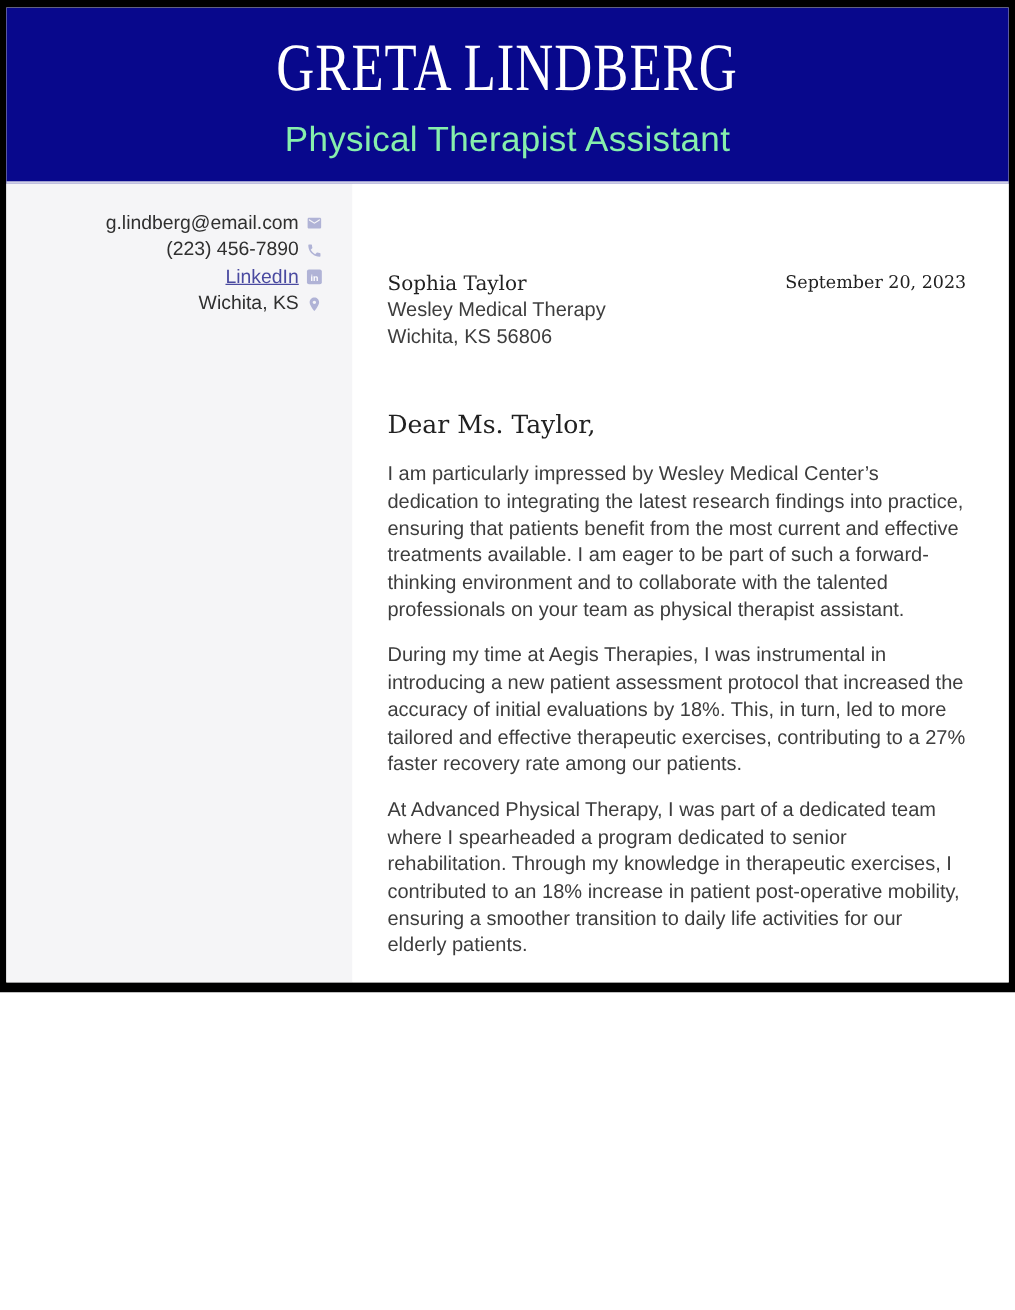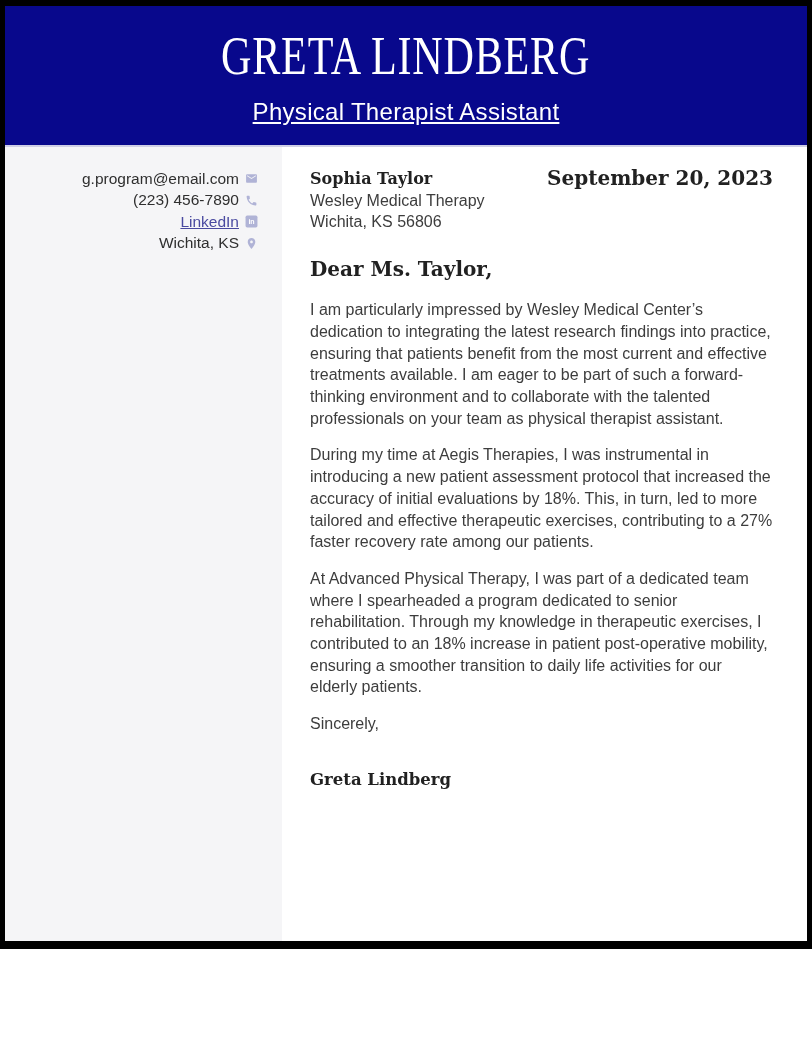--- a/index.html
+++ b/index.html
@@ -10,21 +10,21 @@
     --heading-text:#212121;
     --icon-color:#b0b3d6;
     --link-color:#4a4aa0;
     --frame-color:#000000;
     --header-rule:#cfcfe6;
   }
   *{box-sizing:border-box;margin:0;padding:0;}
   html,body{background:#ffffff;}
   body{font-family:"Liberation Sans",sans-serif;}
   .page{
-    width:812px;height:949px;
+    width:812px;height:794px;
     border-style:solid;border-color:var(--frame-color);
     border-width:6px 5px 8px 5px;
     display:flex;flex-direction:column;
     background:#ffffff;overflow:hidden;
   }
   
   .header{
     height:141px;flex:0 0 141px;
     background:var(--header-bg);
     border-bottom:2px solid var(--header-rule);
@@ -38,24 +38,23 @@
     font-size:54px;
     letter-spacing:1px;
     line-height:1;
     display:inline-block;
     transform:scaleX(0.78);
     transform-origin:center;
     white-space:nowrap;
   }
   .header .job-title{
     margin-top:15px;
-    font-size:24px;
+    font-size:28px;
     letter-spacing:0.3px;
-    color:#ffffff;
-    text-decoration:underline;
+    color:#86efac;
   }
   
   .body{flex:1;display:flex;min-height:0;}
   .sidebar{
     flex:0 0 277px;width:277px;
     background:var(--sidebar-bg);
     padding:21px 24px 0 10px;
   }
   .contact-row{
     display:flex;justify-content:flex-end;align-items:center;
@@ -75,45 +74,45 @@
   
   .letter{
     flex:1;background:#ffffff;
     padding:21px 34px 0 28px;
     color:var(--body-text);
     font-size:16px;line-height:21.7px;
   }
   .letter-top{display:flex;justify-content:space-between;align-items:flex-start;margin-bottom:26px;}
   .serif-bold{
     font-family:"DejaVu Serif","Liberation Serif",serif;
-    font-weight:700;color:var(--heading-text);
+    font-weight:400;color:var(--heading-text);margin-top:48px;
   }
   .recipient-name{font-size:16px;line-height:21.5px;}
   .recipient-line{line-height:21.5px;}
-  .date{font-size:20px;line-height:21.5px;white-space:nowrap;}
+  .date{font-size:14px;line-height:21.5px;white-space:nowrap;}
   .salutation{margin-bottom:19px;font-size:20px;}
   .letter p.para{margin-bottom:15px;}
   .closing{margin-top:3px;margin-bottom:34px;}
   .signature{font-size:16.5px;}
 </style>
 </head>
 <body>
 
 <div class="page">
 
   <header class="header">
     <span class="name">GRETA LINDBERG</span>
     <span class="job-title">Physical Therapist Assistant</span>
   </header>
 
   <div class="body">
 
     <aside class="sidebar">
       <div class="contact-row">
-        <span>g.program@email.com</span>
+        <span>g.lindberg@email.com</span>
         <span class="icon">
           <svg viewBox="0 0 24 24" fill="currentColor">
               <path d="M20 4H4c-1.1 0-1.99.9-1.99 2L2 18c0 1.1.9 2 2 2h16c1.1 0 2-.9 2-2V6c0-1.1-.9-2-2-2zm0 4l-8 5-8-5V6l8 5 8-5v2z"></path>
             </svg>
         </span>
       </div>
       <div class="contact-row">
         <span>(223) 456-7890</span>
         <span class="icon">
           <svg viewBox="0 0 24 24" fill="currentColor">

